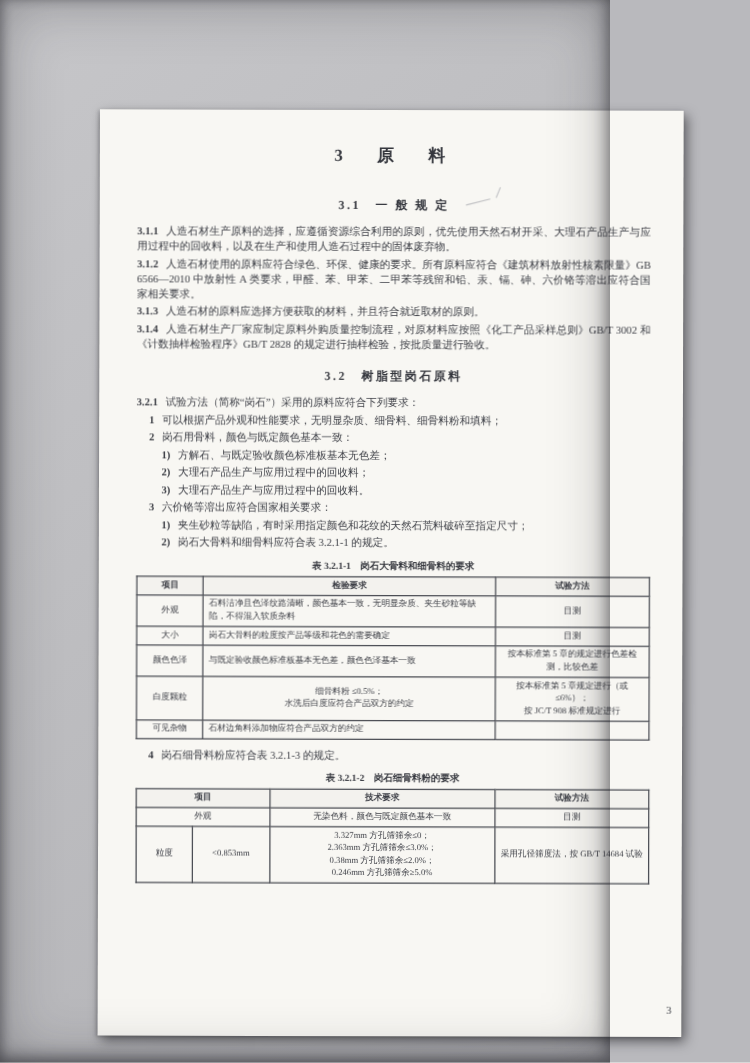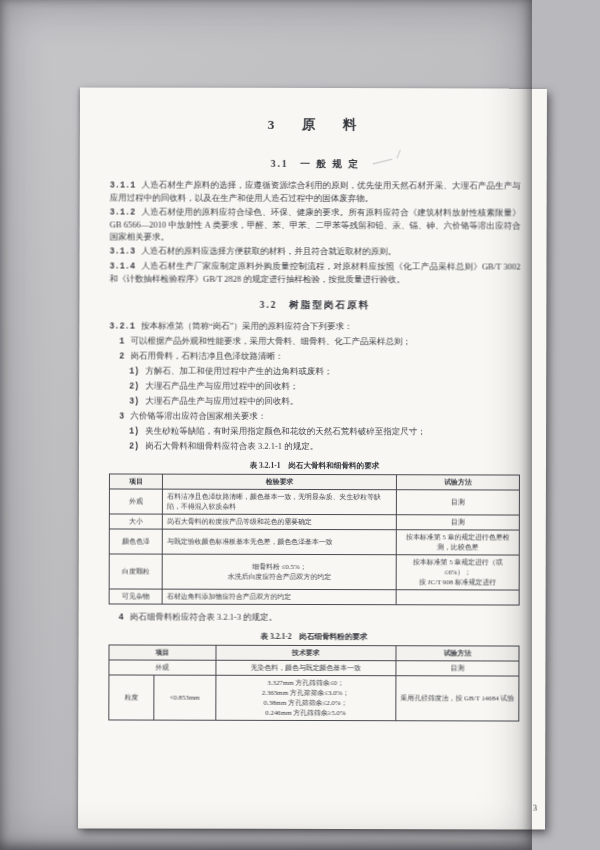--- a/index.html
+++ b/index.html
@@ -3,21 +3,21 @@
 <meta charset="utf-8">
 <style>
   * { margin:0; padding:0; box-sizing:border-box; }
   html,body { width:600px; height:850px; }
   body {
     background:#b9b9bd;
     font-family:"Liberation Serif","DejaVu Serif",serif;
     overflow:hidden;
   }
   .scan {
-    position:relative; width:532px; height:850px;
+    position:relative; width:488px; height:850px;
     background:linear-gradient(140deg,#c6c6c9 0%,#bdbdc0 45%,#b2b2b6 100%);
   }
   .scan::after {
     content:""; position:absolute; inset:0; pointer-events:none;
     box-shadow:inset 0 0 46px rgba(35,35,40,.35), inset -3px -5px 12px rgba(25,25,30,.45), inset 3px 0 8px rgba(45,45,50,.25);
   }
   .page {
     position:absolute; left:79px; top:88px; width:467px; height:741px;
     background:#f8f7f3;
     box-shadow:3px 4px 9px rgba(25,25,30,.55), -1px 1px 3px rgba(40,40,45,.3);
@@ -34,21 +34,21 @@
     letter-spacing:7px; margin:2px 0 24px; color:#34363d;
   }
   .sec-heading {
     text-align:center; font-size:9.6px; font-weight:bold;
     letter-spacing:2px; margin:13px 0 8px; color:#34363d;
   }
   .para {
     font-size:8.5px; line-height:1.42; text-align:justify;
     margin-bottom:2px;
   }
-  .pnum { font-weight:bold; margin-right:4px;font-family:Liberation Mono, monospace; }
+  .pnum { font-weight:bold; margin-right:4px; }
   .lvl1 { padding-left:10px; }
   .lvl2 { padding-left:20px; }
   .tcap {
     text-align:center; font-size:7.6px; font-weight:bold;
     margin:8px 0 3px; color:#34363d;
   }
   table {
     width:100%; border-collapse:collapse;
     font-size:6.9px; line-height:1.45; color:#3b3d44;
     table-layout:fixed;
@@ -106,34 +106,34 @@
       </p>
       <p class="para">
         <span class="pnum">3.1.4</span>
         <span>人造石材生产厂家应制定原料外购质量控制流程，对原材料应按照《化工产品采样总则》GB/T 3002 和《计数抽样检验程序》GB/T 2828 的规定进行抽样检验，按批质量进行验收。</span>
       </p>
 
       <div class="sec-heading">3.2　树脂型岗石原料</div>
 
       <p class="para">
         <span class="pnum">3.2.1</span>
-        <span>按本标准第（简称“岗石”）采用的原料应符合下列要求：</span>
+        <span>试验方法（简称“岗石”）采用的原料应符合下列要求：</span>
       </p>
 
       <p class="para lvl1">
         <span class="pnum">1</span>
-        <span>可以根据产品外观和性能要求，采用大骨料、细骨料、化工产品采样总则；</span>
+        <span>可以根据产品外观和性能要求，无明显杂质、细骨料、细骨料粉和填料；</span>
       </p>
       <p class="para lvl1">
         <span class="pnum">2</span>
-        <span>岗石用骨料，石料洁净且色泽纹路清晰：</span>
+        <span>岗石用骨料，颜色与既定颜色基本一致：</span>
       </p>
       <p class="para lvl2">
         <span class="pnum">1)</span>
-        <span>方解石、加工和使用过程中产生的边角料或废料；</span>
+        <span>方解石、与既定验收颜色标准板基本无色差；</span>
       </p>
       <p class="para lvl2">
         <span class="pnum">2)</span>
         <span>大理石产品生产与应用过程中的回收料；</span>
       </p>
       <p class="para lvl2">
         <span class="pnum">3)</span>
         <span>大理石产品生产与应用过程中的回收料。</span>
       </p>
       <p class="para lvl1">

